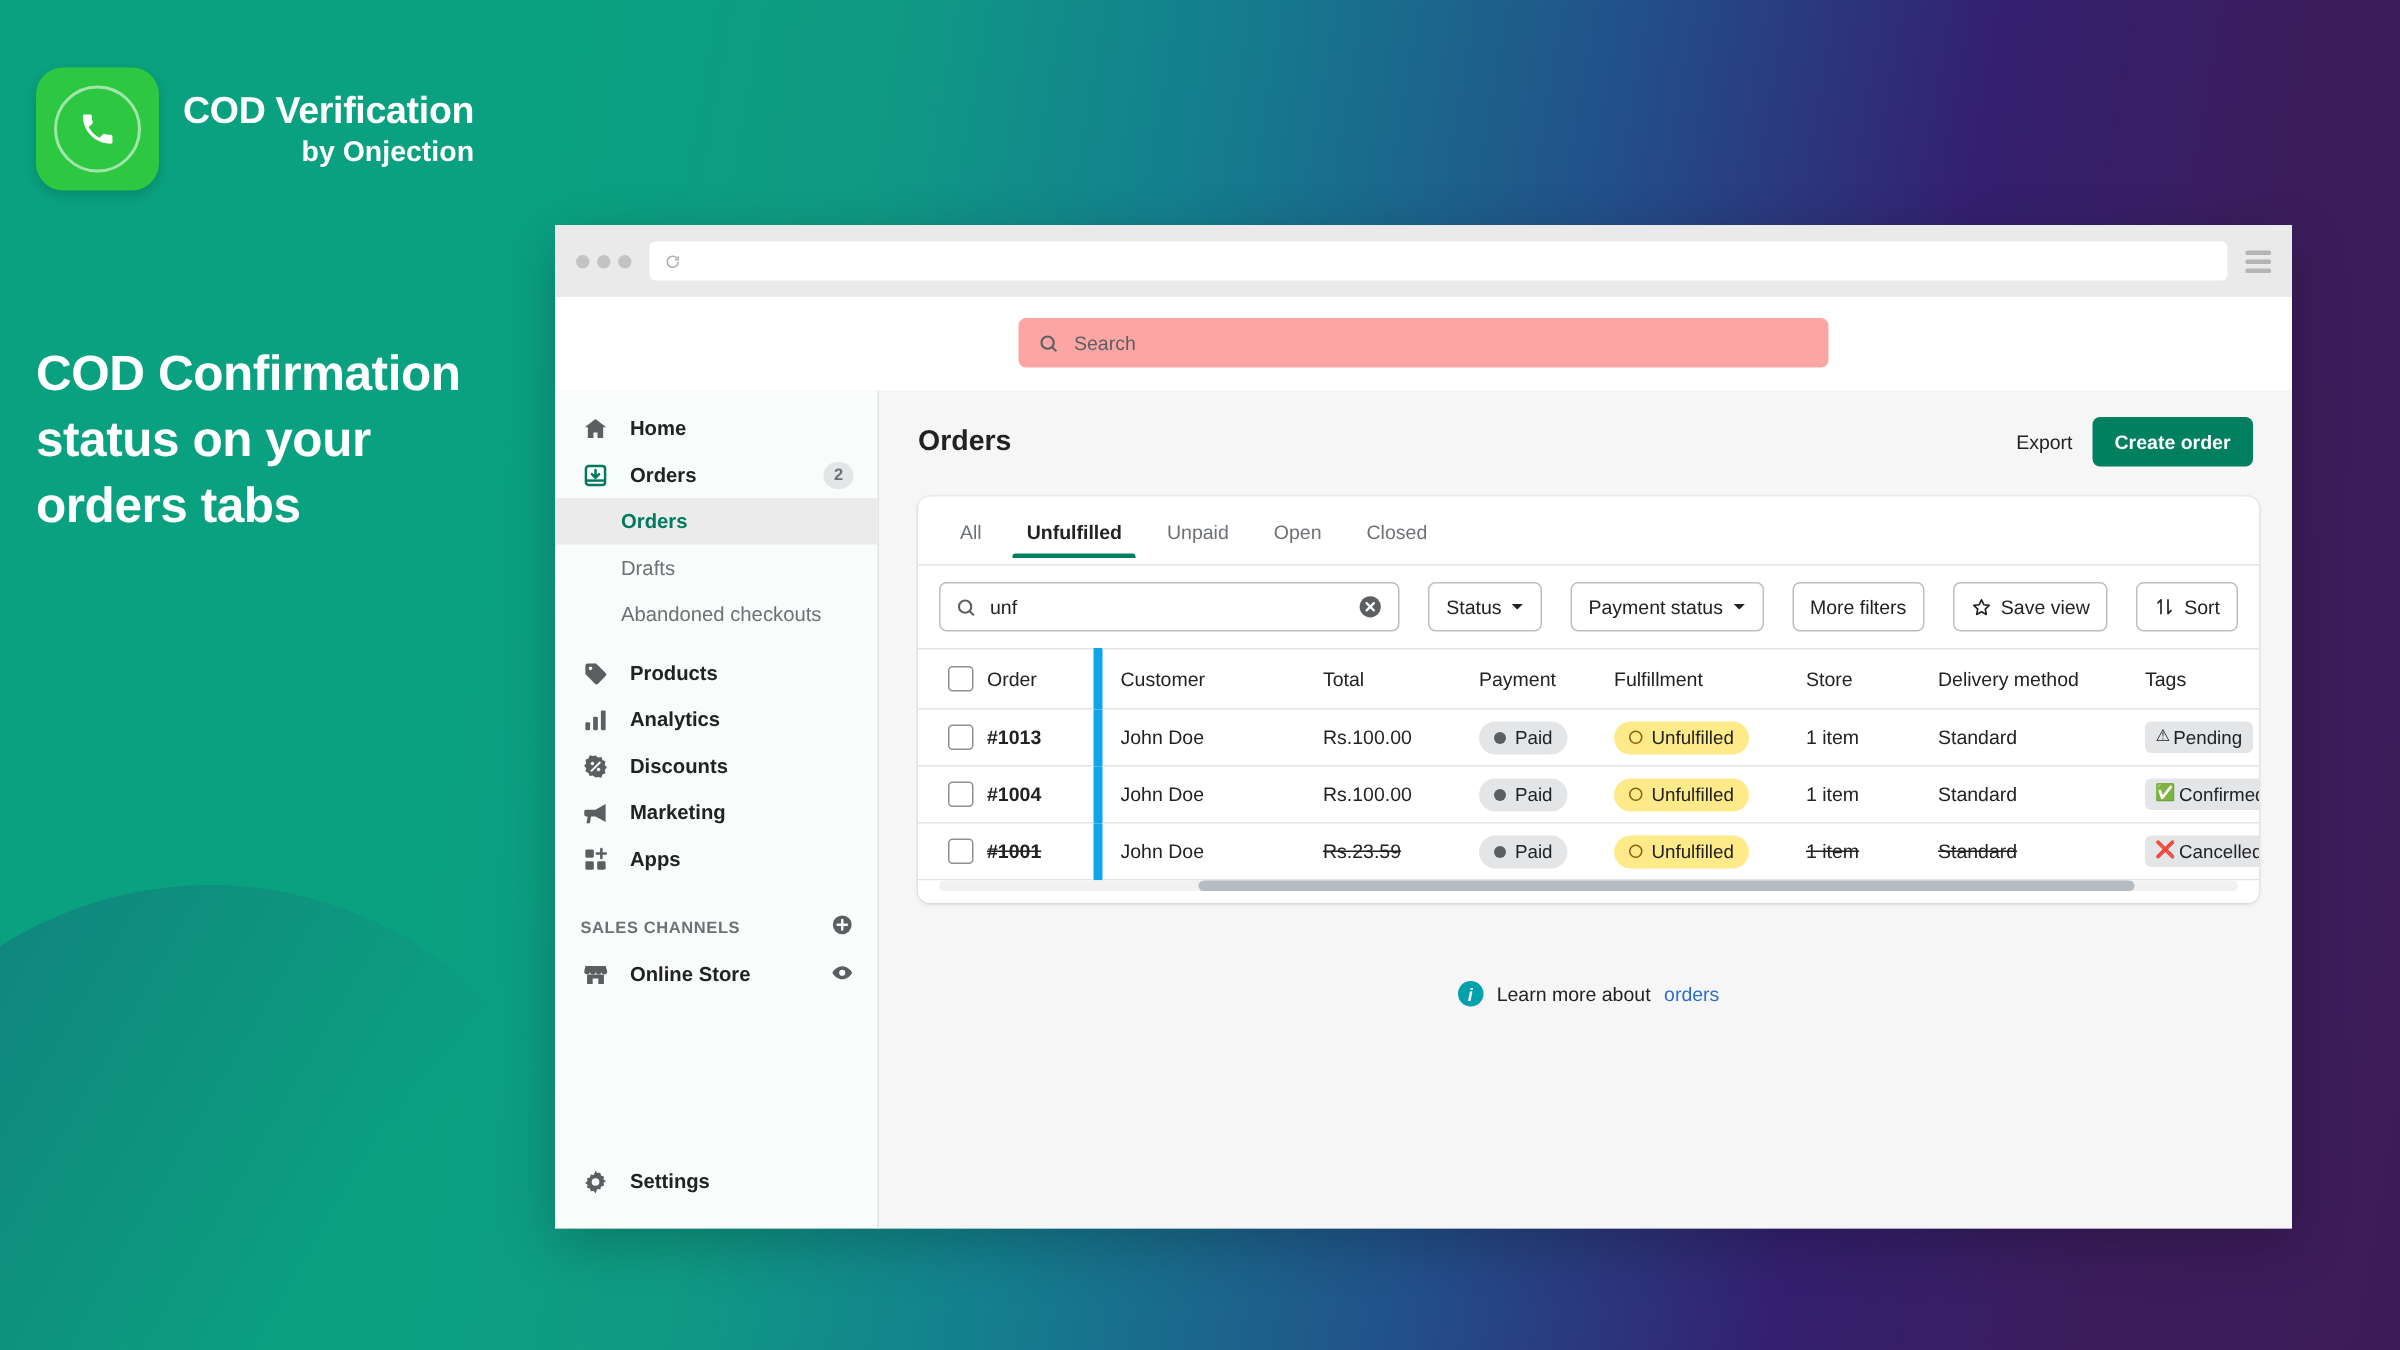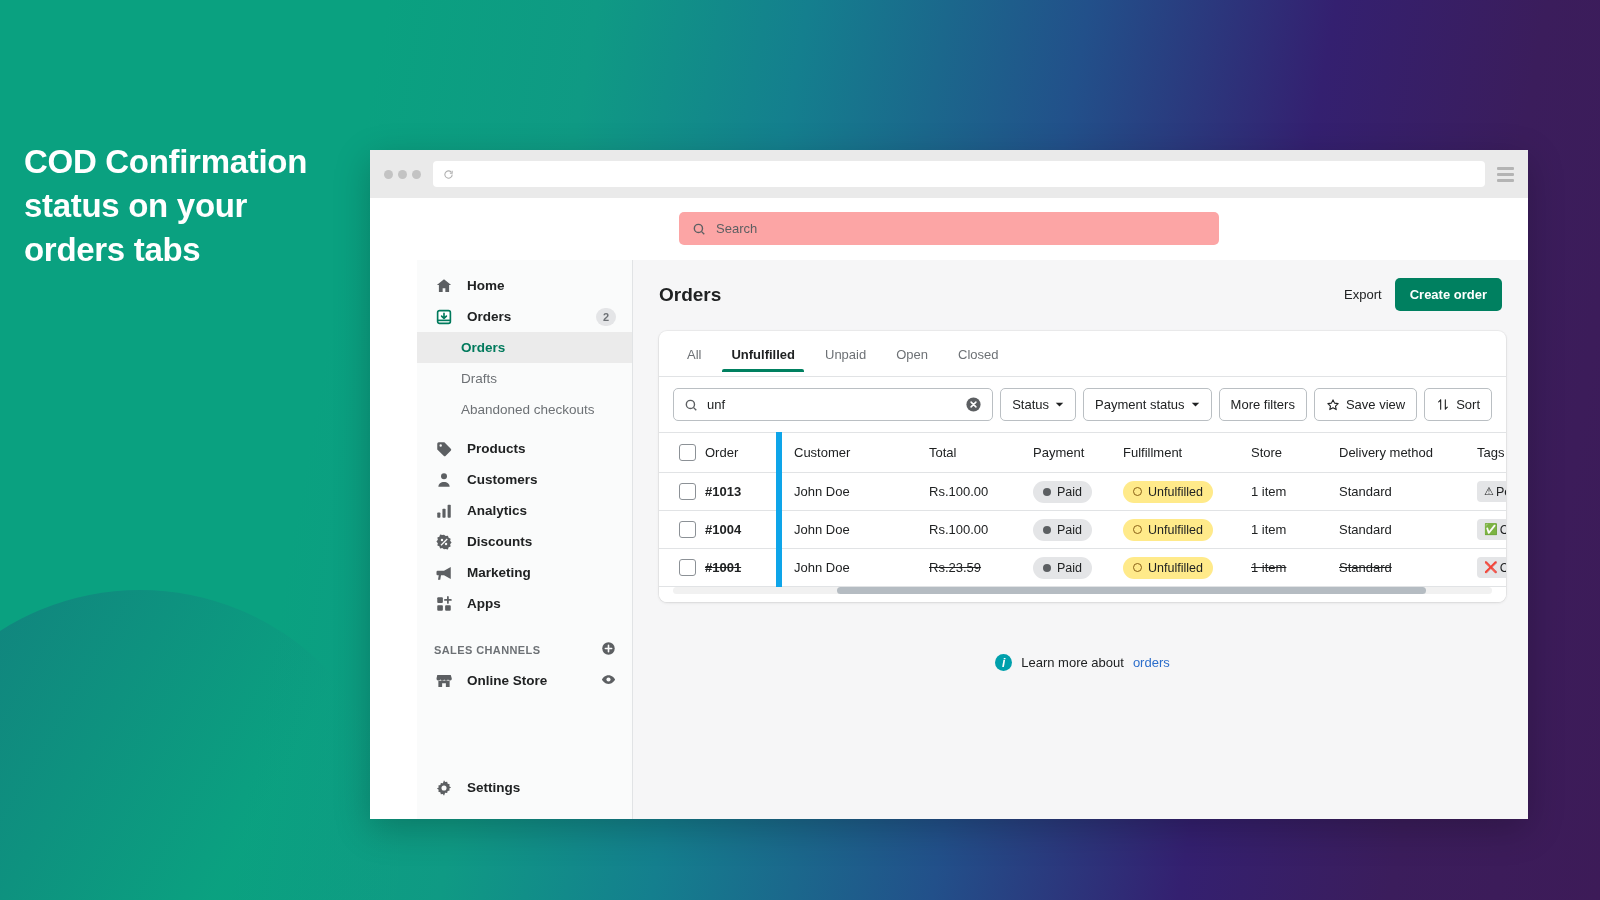--- a/index.html
+++ b/index.html
@@ -93,21 +93,21 @@
     border-bottom: 1px solid #fff;
   }
   .topbar-search {
     width: 540px; height: 33px; border-radius: 5px;
     background: #fca5a5;
     display: flex; align-items: center; gap: 10px;
     padding: 0 13px;
     font-size: 13px; color: #5c5f62;
   }
 
-  .app-body { flex: 1; display: flex; min-height: 0; margin-left: 47px; }
+  .app-body { flex: 1; display: flex; min-height: 0; }
 
   
   .sidebar {
     width: 216px; flex: none;
     background: #fafbfb;
     border-right: 1px solid #e1e3e5;
     padding-top: 10px;
     display: flex; flex-direction: column;
     position: relative;
   }
@@ -182,21 +182,21 @@
     padding: 0 14px 9px 14px; font-size: 13px; color: #6d7175;
     cursor: pointer; position: relative;
   }
   .tab.active { color: #202223; font-weight: bold; }
   .tab.active::after {
     content: ""; position: absolute; left: 5px; right: 5px; bottom: -1px;
     height: 3px; background: #008060; border-radius: 2px 2px 0 0;
   }
 
   .filter-row {
-    display: flex; align-items: flex-start; gap: 7px;
+    display: flex; align-items: flex-start; gap: 19px;
     padding: 11px 14px;
   }
   .search-field {
     flex: 1; min-width: 0;
     height: 33px; border: 1px solid #babfc3; border-radius: 5px;
     display: flex; align-items: center; gap: 9px; padding: 0 10px;
     font-size: 13px; color: #202223; background: #fff;
   }
   .search-field .val { flex: 1; }
   .clear-btn { width: 17px; height: 17px; flex: none; cursor: pointer; }
@@ -271,20 +271,33 @@
   }
   .learn-more a { color: #2c6ecb; text-decoration: none; cursor: pointer; }
 </style>
 </head>
 <body>
 
 <div id="promo-bg">
   <div class="deco-circle"></div>
 
   <div class="promo-left">
+    <div class="brand-row">
+      <div class="brand-logo">
+        <div class="ring">
+          <svg width="26" height="26" viewBox="0 0 24 24" fill="#fff">
+            <path d="M6.6 10.8c1.4 2.8 3.8 5.1 6.6 6.6l2.2-2.2c.3-.3.7-.4 1.1-.2 1.2.4 2.4.6 3.7.6.6 0 1 .4 1 1V20c0 .6-.4 1-1 1C10.6 21 3 13.4 3 4c0-.6.4-1 1-1h3.5c.6 0 1 .4 1 1 0 1.3.2 2.5.6 3.7.1.4 0 .8-.2 1.1l-2.3 2z"></path>
+          </svg>
+        </div>
+      </div>
+      <div class="brand-text">
+        <div class="brand-title">COD Verification</div>
+        <div class="brand-sub">by Onjection</div>
+      </div>
+    </div>
 
     <div class="promo-headline">COD Confirmation status on your orders tabs</div>
   </div>
 
   <div id="browser-window">
 
     <div class="browser-chrome">
       <div class="traffic">
         <i></i>
         <i></i>
@@ -353,29 +366,20 @@
 
         <div class="nav-item">
           <span class="ico">
             <svg width="18" height="18" viewBox="0 0 24 24" fill="#5c5f62">
                 <path d="M21 11.5 12.5 3H5a2 2 0 0 0-2 2v7.5L11.5 21a2 2 0 0 0 2.8 0l6.7-6.7a2 2 0 0 0 0-2.8zM7.6 9a1.6 1.6 0 1 1 0-3.2 1.6 1.6 0 0 1 0 3.2z"></path>
               </svg>
           </span>
           <span class="label">Products</span>
         </div>
 
-        <div class="nav-item">
-          <span class="ico">
-            <svg width="18" height="18" viewBox="0 0 24 24" fill="#5c5f62">
-                <circle cx="12" cy="7" r="4"></circle>
-                <path d="M4.5 21c0-4.1 3.4-6.5 7.5-6.5s7.5 2.4 7.5 6.5z"></path>
-              </svg>
-          </span>
-          <span class="label">Customers</span>
-        </div>
 
         <div class="nav-item">
           <span class="ico">
             <svg width="18" height="18" viewBox="0 0 24 24" fill="#5c5f62">
                 <rect x="3" y="14" width="4.2" height="7" rx="1"></rect>
                 <rect x="9.9" y="9" width="4.2" height="12" rx="1"></rect>
                 <rect x="16.8" y="3.5" width="4.2" height="17.5" rx="1"></rect>
               </svg>
           </span>
           <span class="label">Analytics</span>

